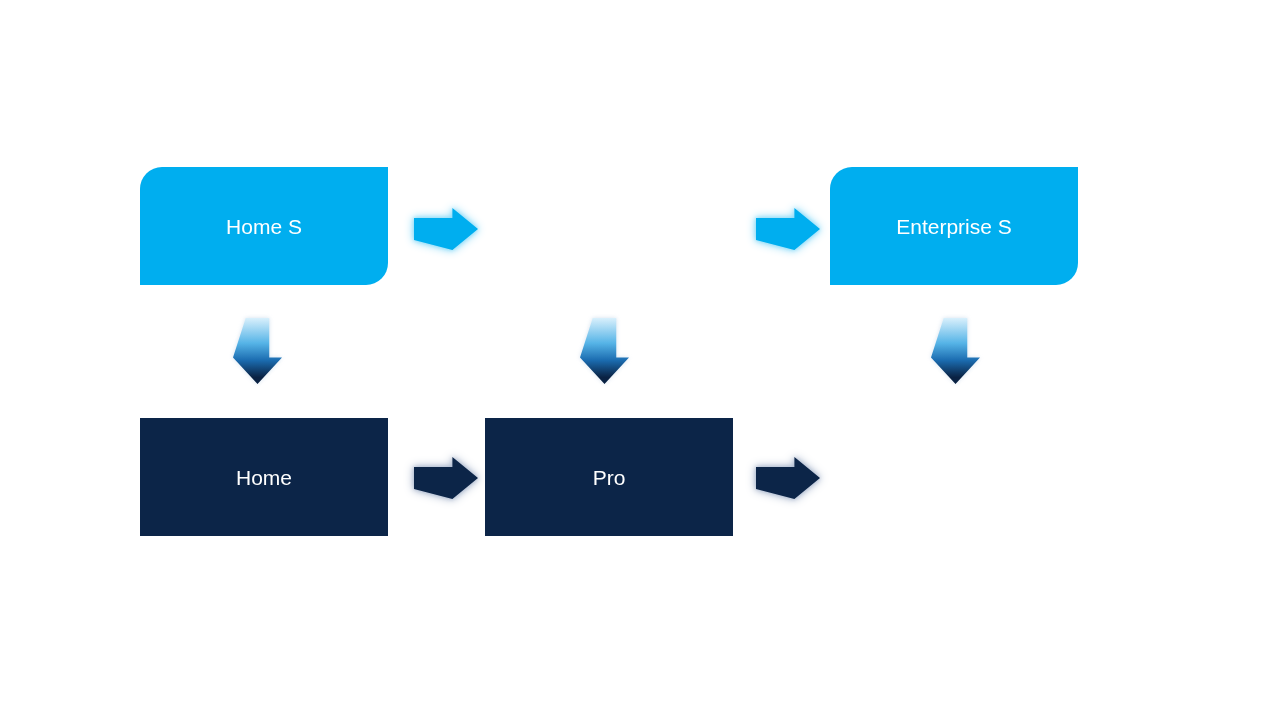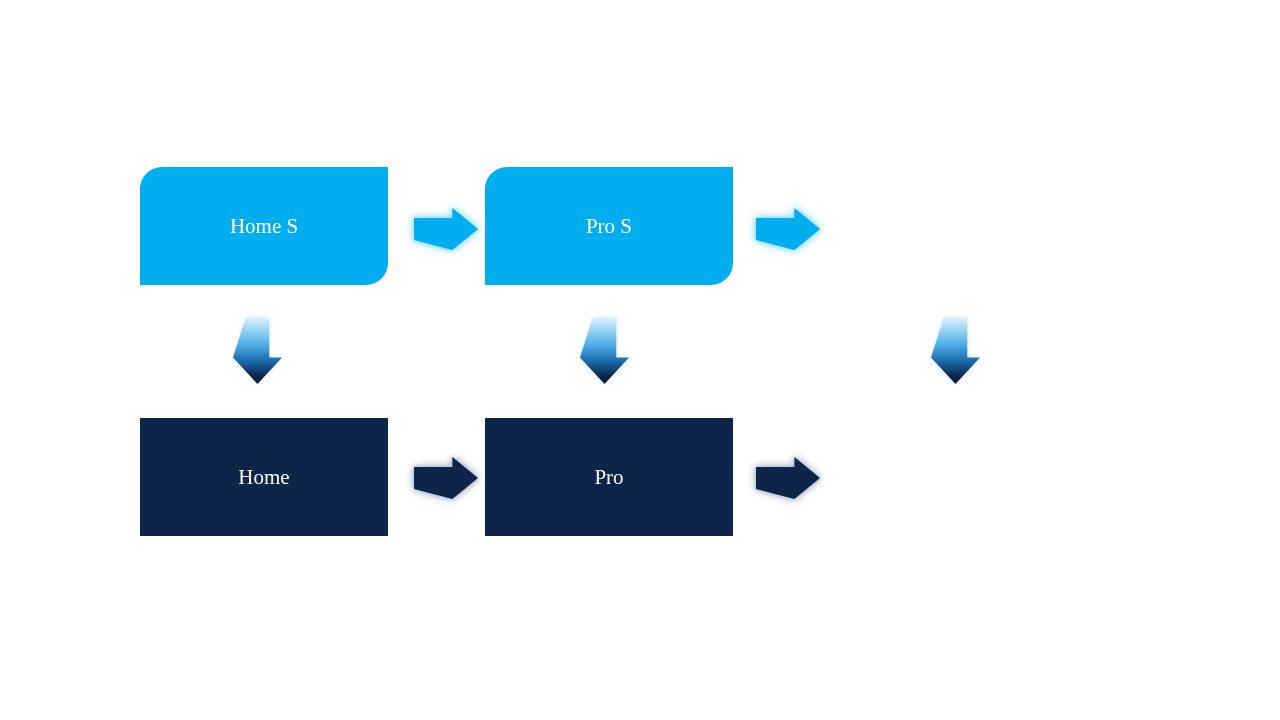--- a/index.html
+++ b/index.html
@@ -6,21 +6,21 @@
     margin: 0;
     padding: 0;
     background: var(--background, #fff);
   }
   .stage {
     position: relative;
     width: 1280px;
     height: 720px;
     overflow: hidden;
     background: var(--background, #fff);
-    font-family: Liberation Serif, serif;
+    font-family: Liberation Sans, sans-serif;
   }
 
   
   .node {
     position: absolute;
     width: 248px;
     height: 118px;
     display: flex;
     align-items: center;
     justify-content: center;
@@ -90,22 +90,22 @@
   .v-arrow.v-3 { left: 931px; }
 </style>
 </head>
 <body>
 
 <div class="stage">
 
   <div class="node top col-1">
     <span>Home S</span>
   </div>
-  <div class="node top col-2">
-    <span>Pro S</span>
+  <div class="node top col-3">
+    <span>Enterprise S</span>
   </div>
 
   <div class="h-arrow top-row gap-1">
     <div class="shape"></div>
   </div>
   <div class="h-arrow top-row gap-2">
     <div class="shape"></div>
   </div>
 
   <div class="v-arrow v-1">

